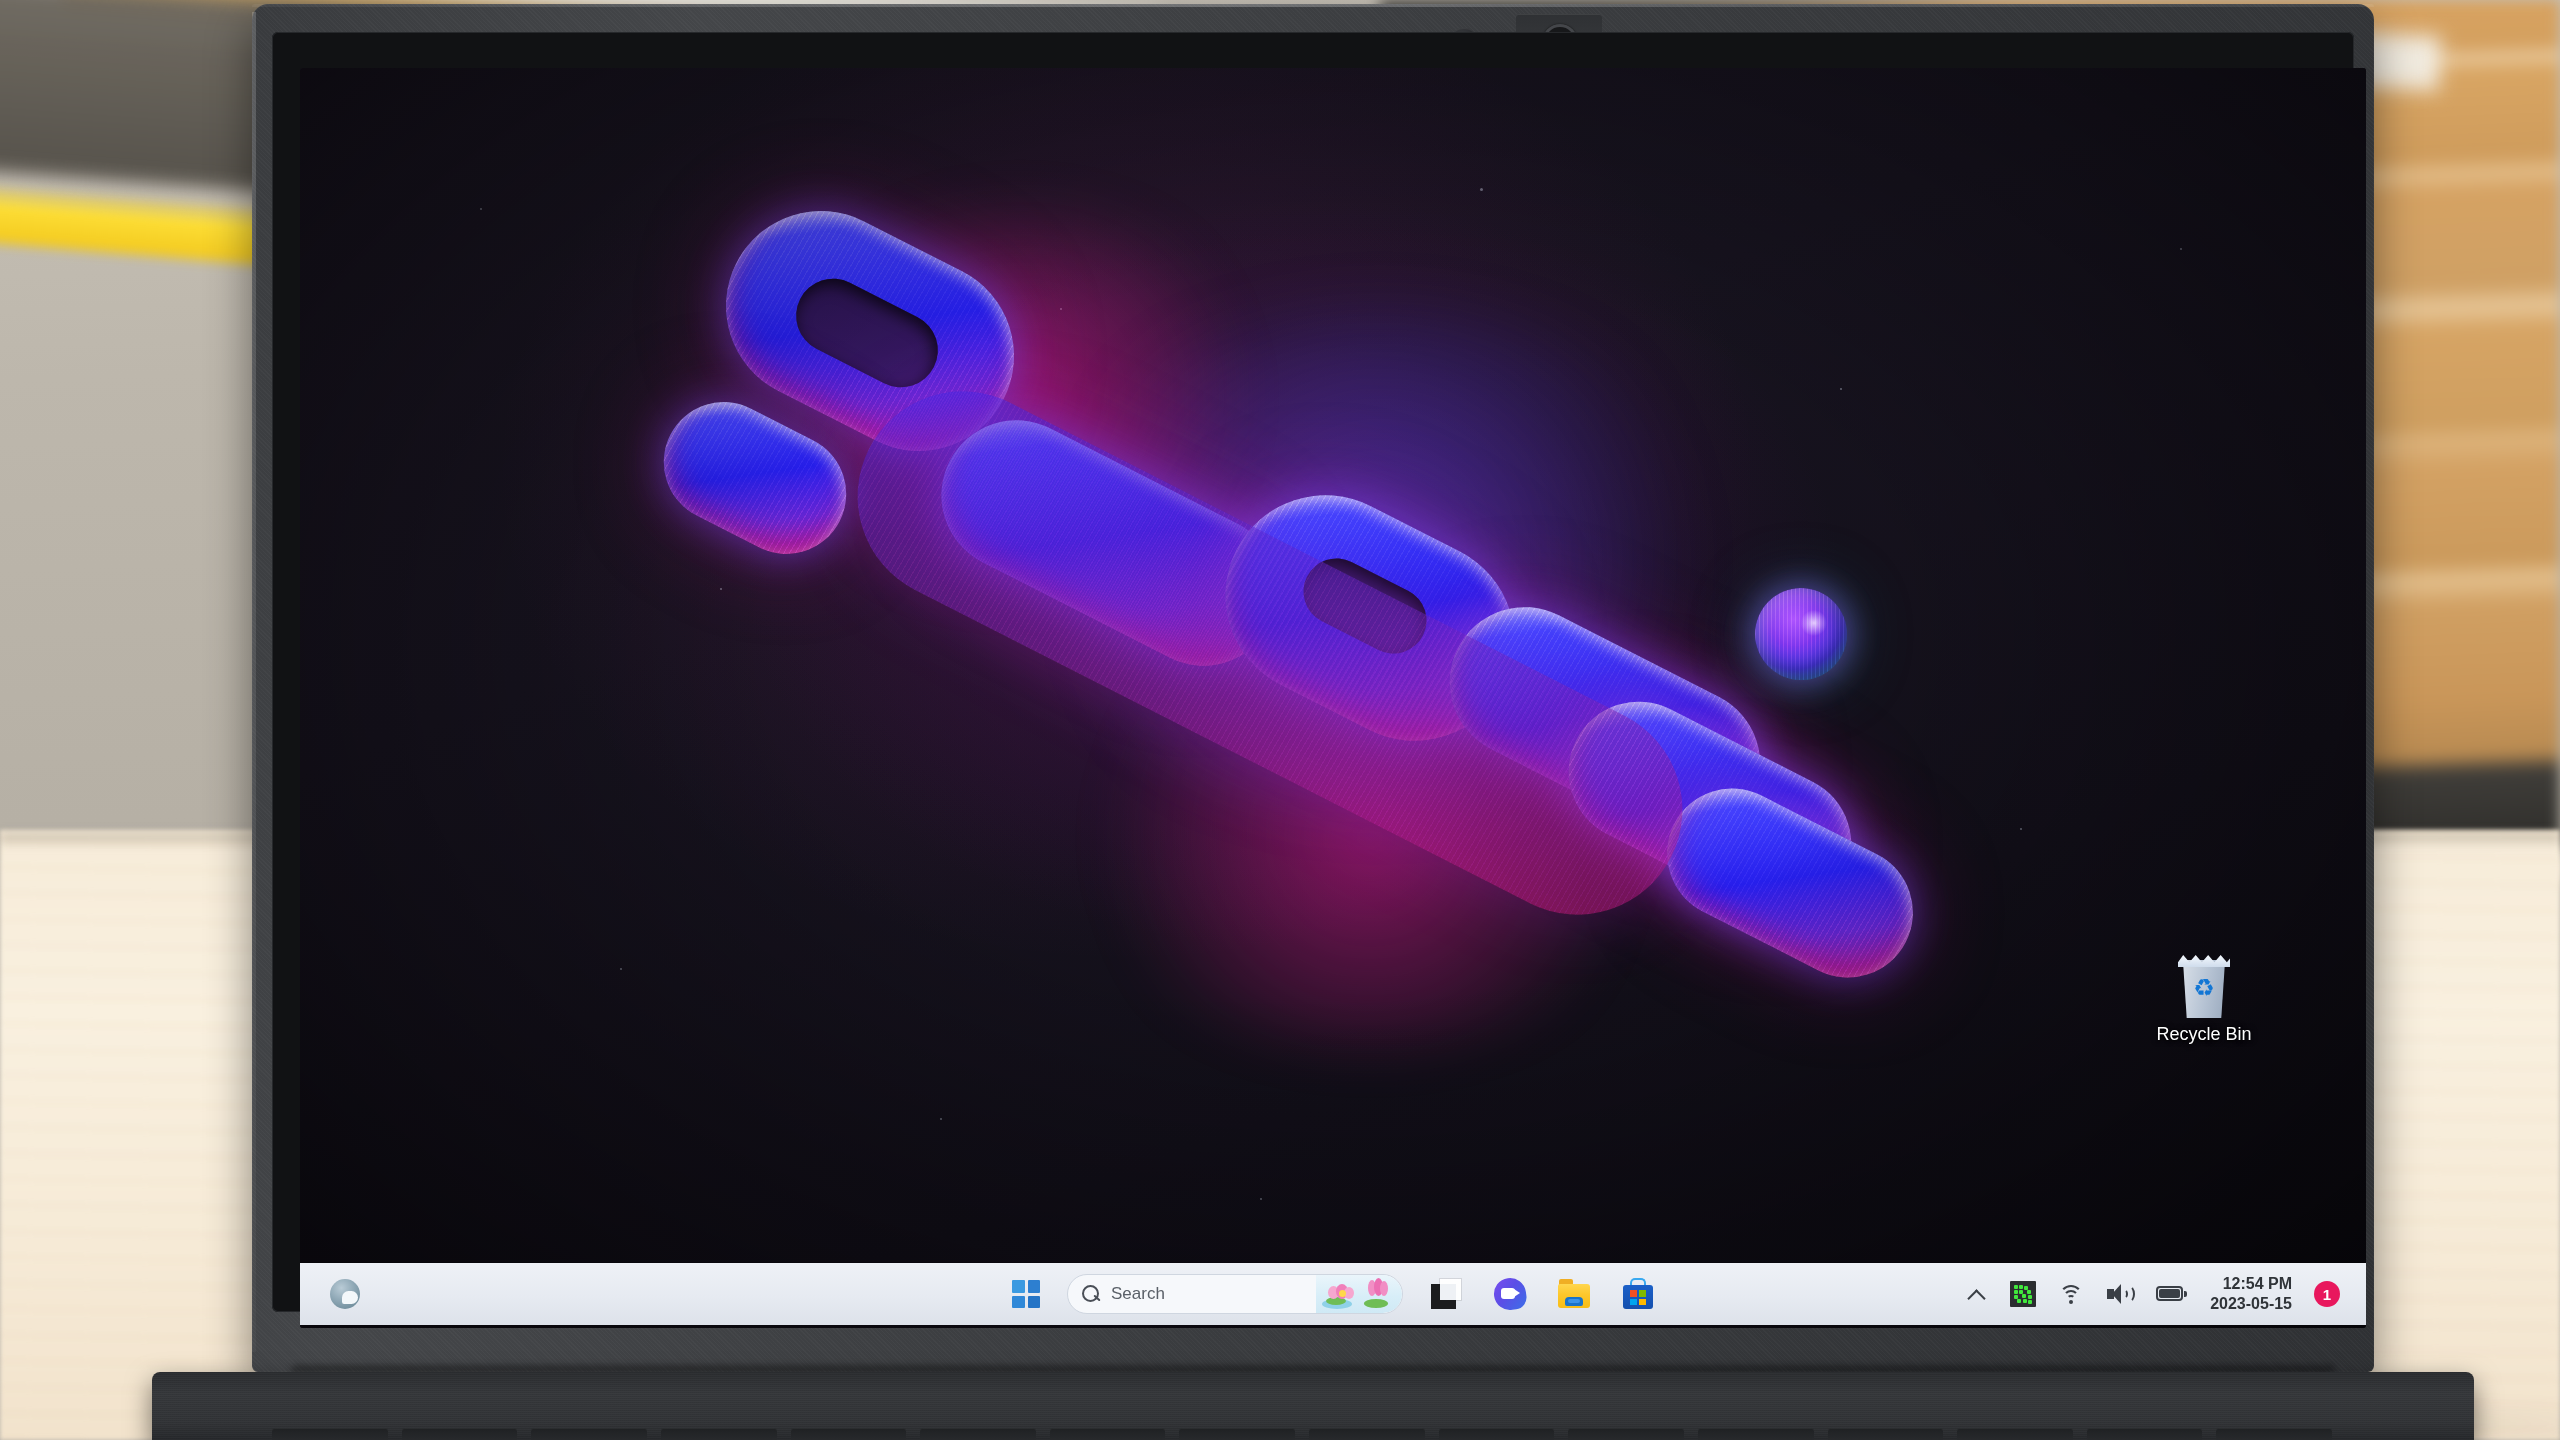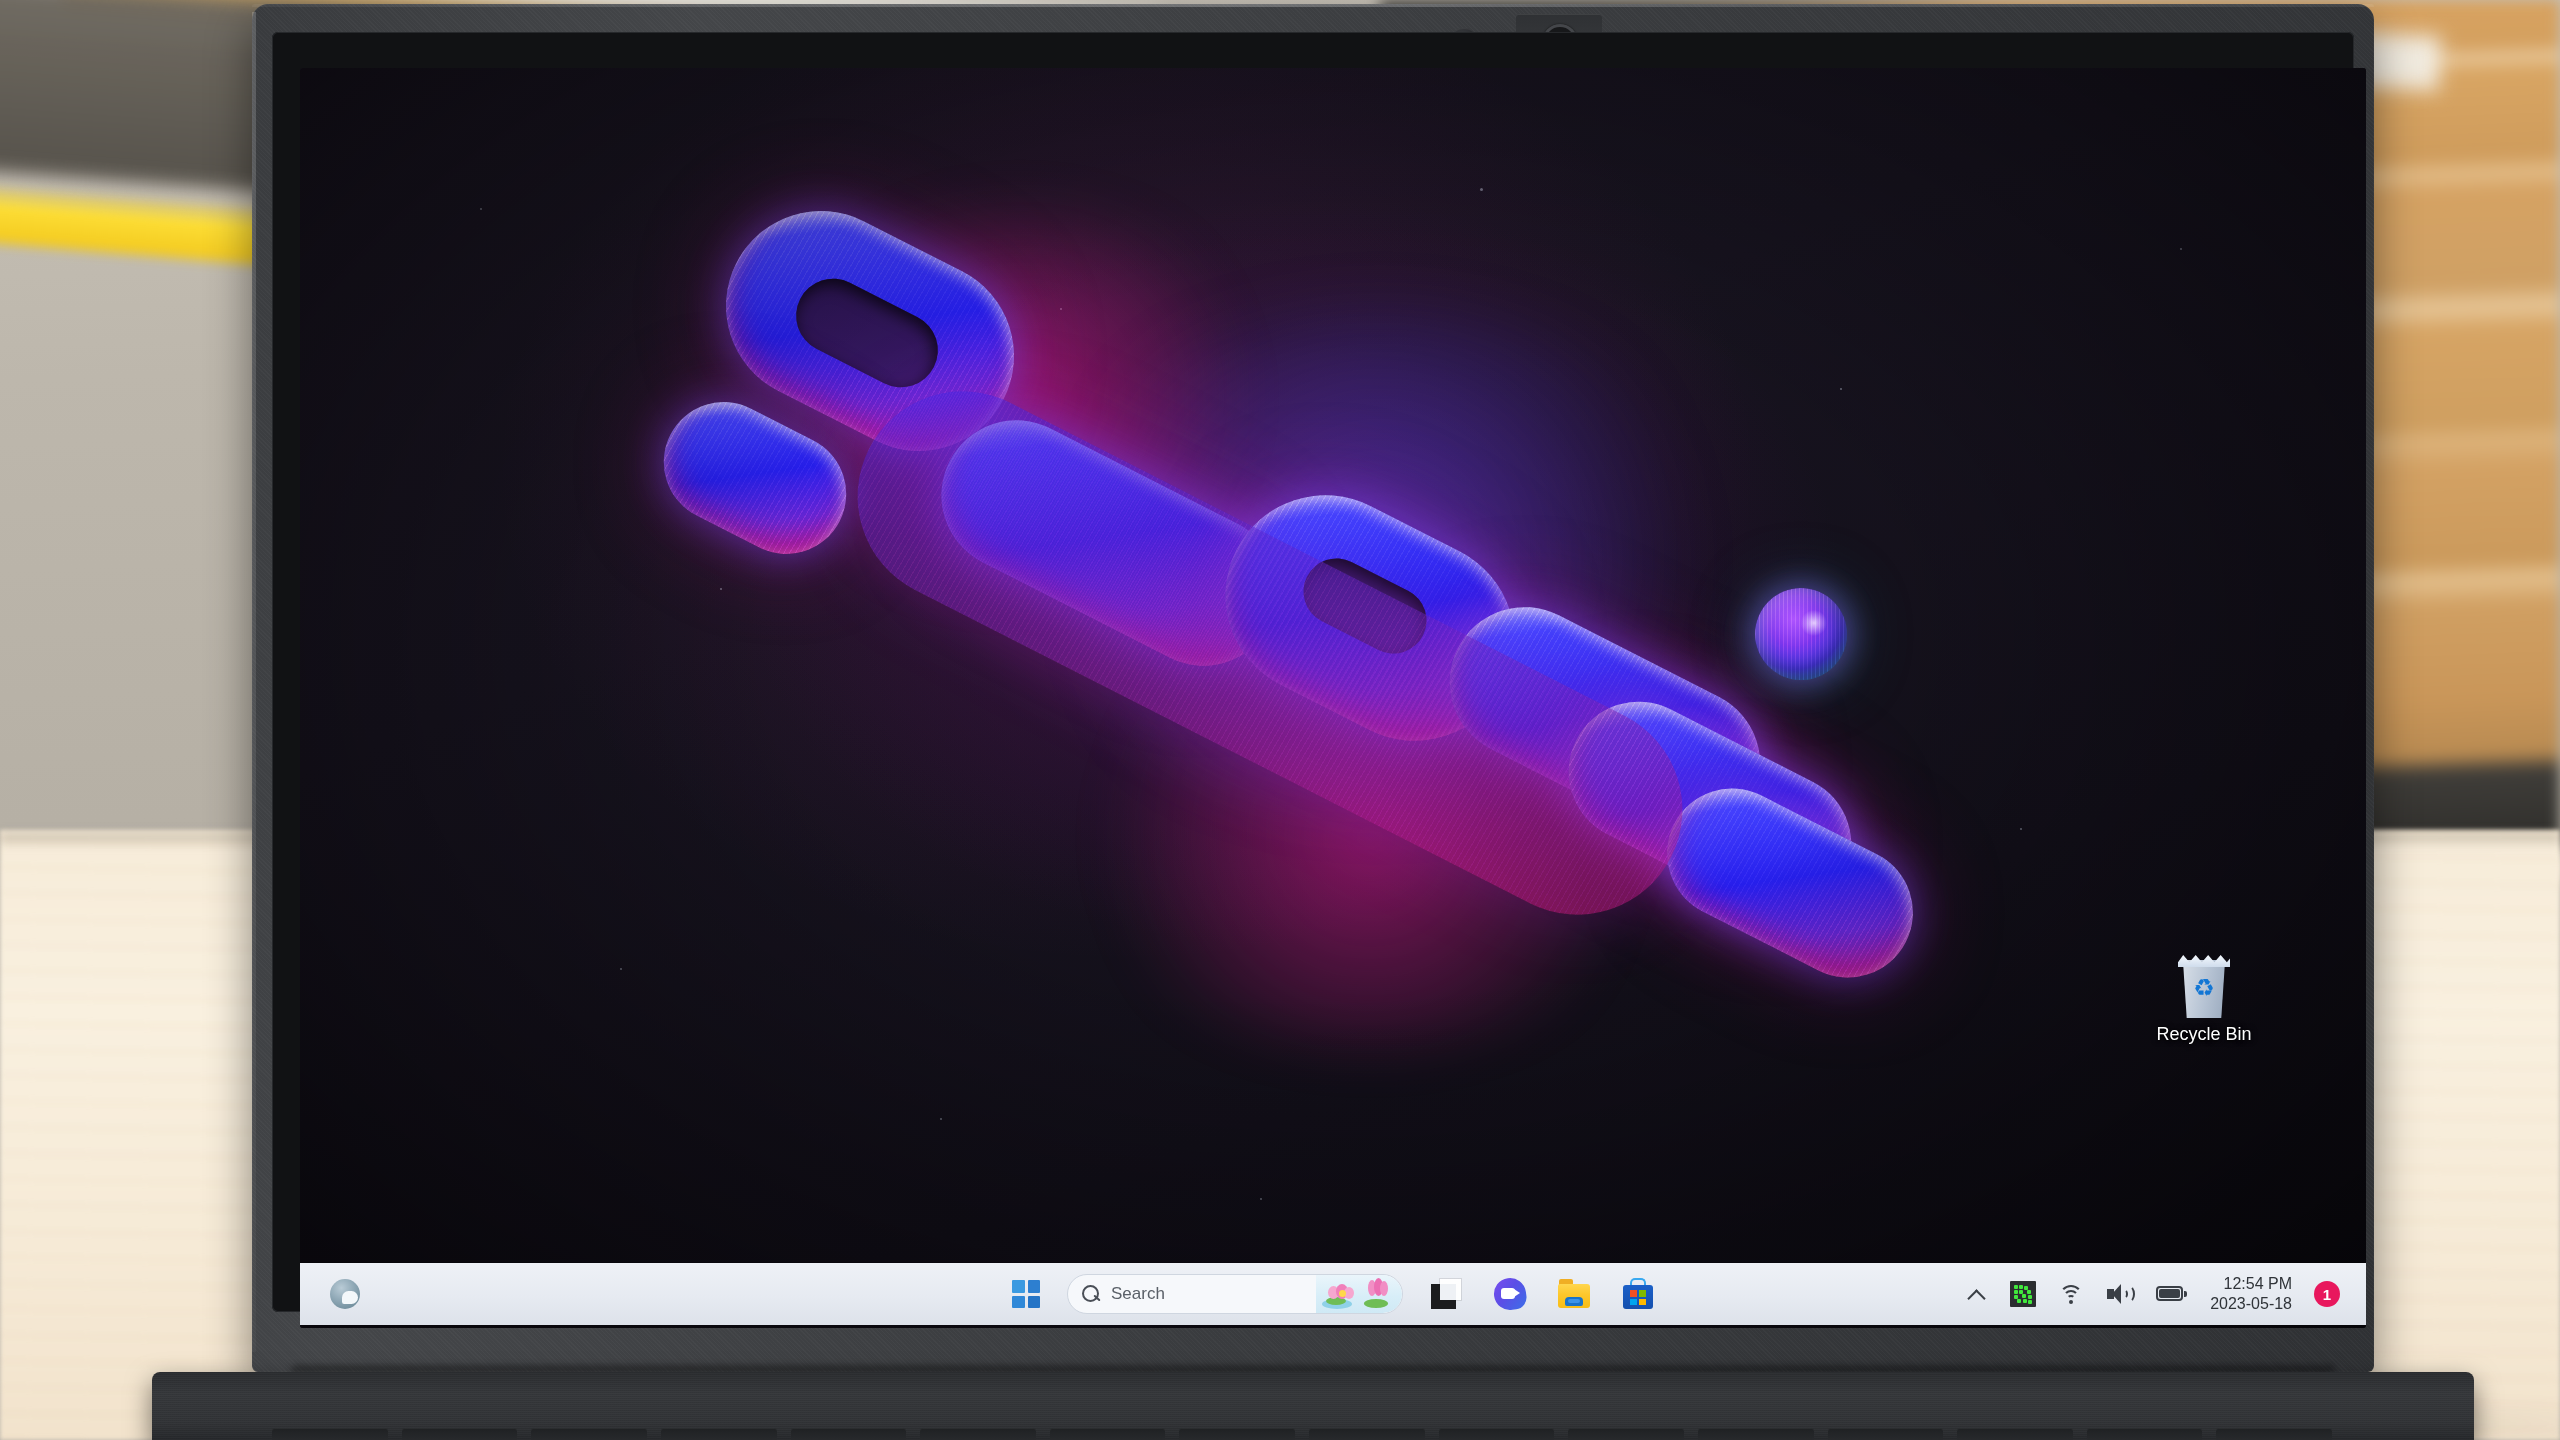--- a/index.html
+++ b/index.html
@@ -416,21 +416,21 @@
   }
   .batt-fill {
     position:absolute; left:3px; top:5px; width:21px; height:9px;
     background:#3a3f46; border-radius:2px;
   }
   .batt-nub {
     position:absolute; left:28px; top:7px; width:3px; height:6px;
     background:#3a3f46; border-radius:0 2px 2px 0;
   }
   .clock {
-    text-align:right; line-height:1.22; color:#303439; font-size:16px; cursor:pointer;
+    text-align:right; line-height:1.22; color:#303439; font-size:16px; cursor:pointer;font-weight:bold;
   }
   .badge {
     width:26px; height:26px; border-radius:50%; background:#e8175d;
     color:#fff; font-size:15px; font-weight:bold;
     display:flex; align-items:center; justify-content:center; cursor:pointer;
   }
 
   
   .chin {
     position:absolute; left:0; top:1308px; width:2122px; height:60px;
@@ -698,21 +698,21 @@
           </div>
 
           <div class="batt-ico">
             <div class="batt-shell"></div>
             <div class="batt-fill"></div>
             <div class="batt-nub"></div>
           </div>
 
           <div class="clock">
             <div>12:54 PM</div>
-            <div>2023-05-18</div>
+            <div>2023-05-15</div>
           </div>
 
           <div class="badge">1</div>
 
         </div>
       </div>
 
     </div>
   </div>
 

